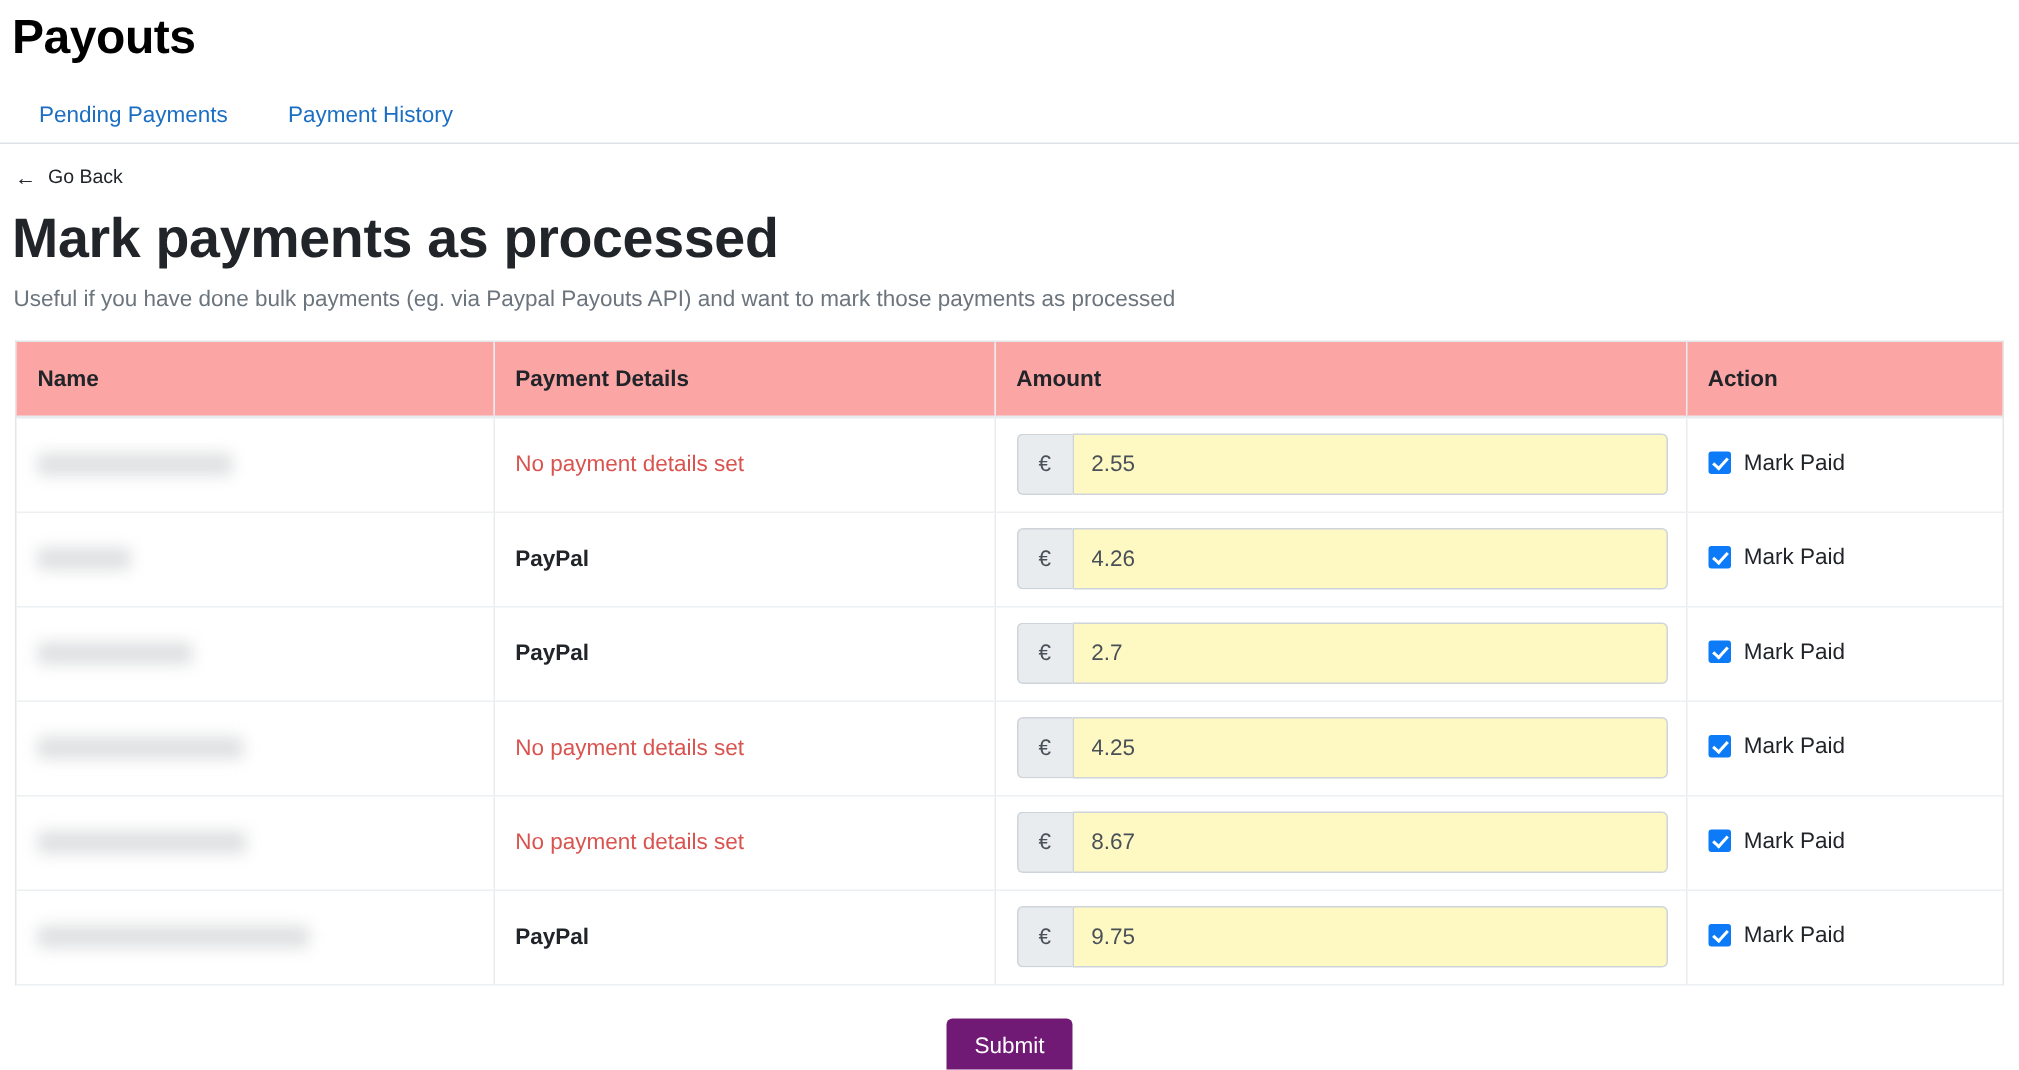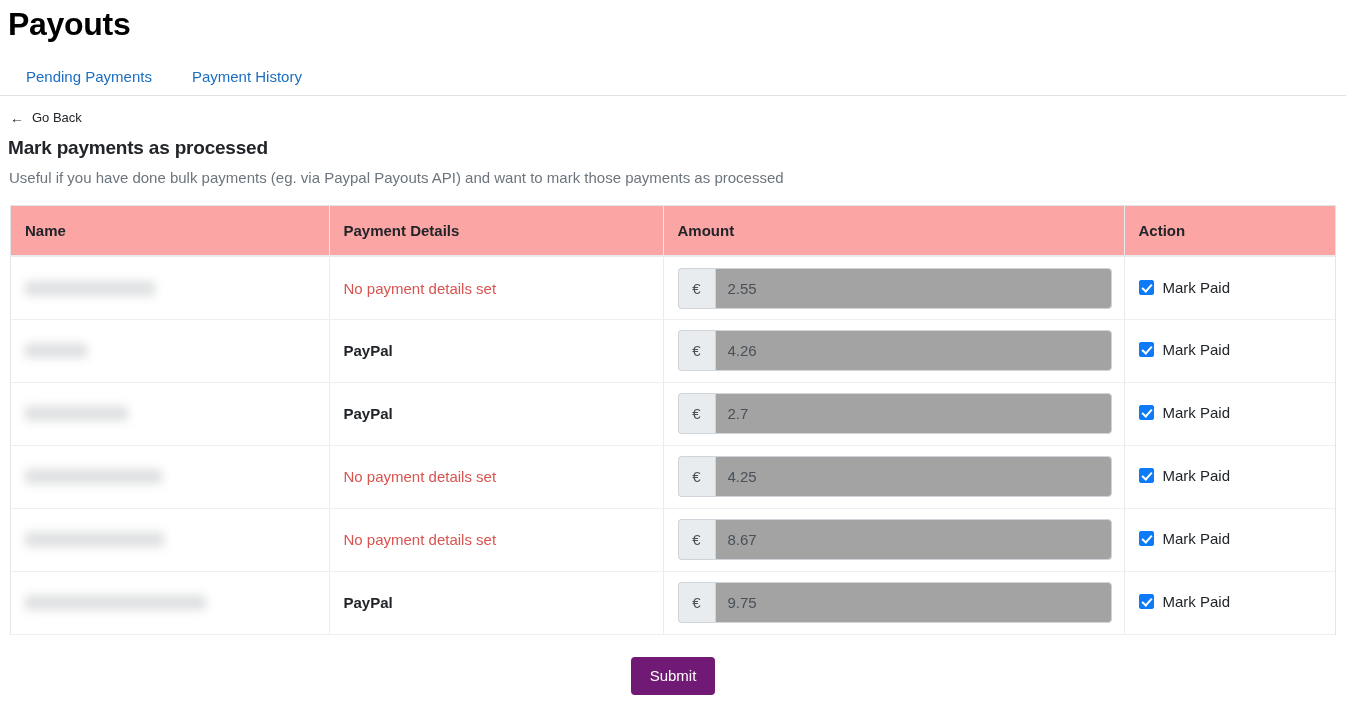--- a/index.html
+++ b/index.html
@@ -60,21 +60,21 @@
     cursor: pointer;
   }
   .go-back .arrow {
     font-size: 14px;
     line-height: 1;
     color: #212529;
   }
 
   
   .section-title {
-    font-size: 19px;
+    font-size: 37px;
     font-weight: 700;
     margin: 10px 0 0 8px;
     line-height: 1.15;
     letter-spacing: -0.2px;
     color: #212529;
   }
   .section-sub {
     font-size: 15px;
     color: #6c757d;
     margin: 11px 0 0 9px;
@@ -161,21 +161,21 @@
     color: #495057;
   }
   .amount-input {
     flex: 1;
     border: 1px solid #ced4da;
     border-radius: 0 4px 4px 0;
     padding: 0 12px;
     font-size: 15px;
     font-family: "Liberation Sans", sans-serif;
     color: #495057;
-    background: #a3a3a3;
+    background: #fef9c3;
     outline: none;
     min-width: 0;
   }
 
   
   .mark-paid {
     display: inline-flex;
     align-items: center;
     gap: 9px;
     cursor: pointer;

